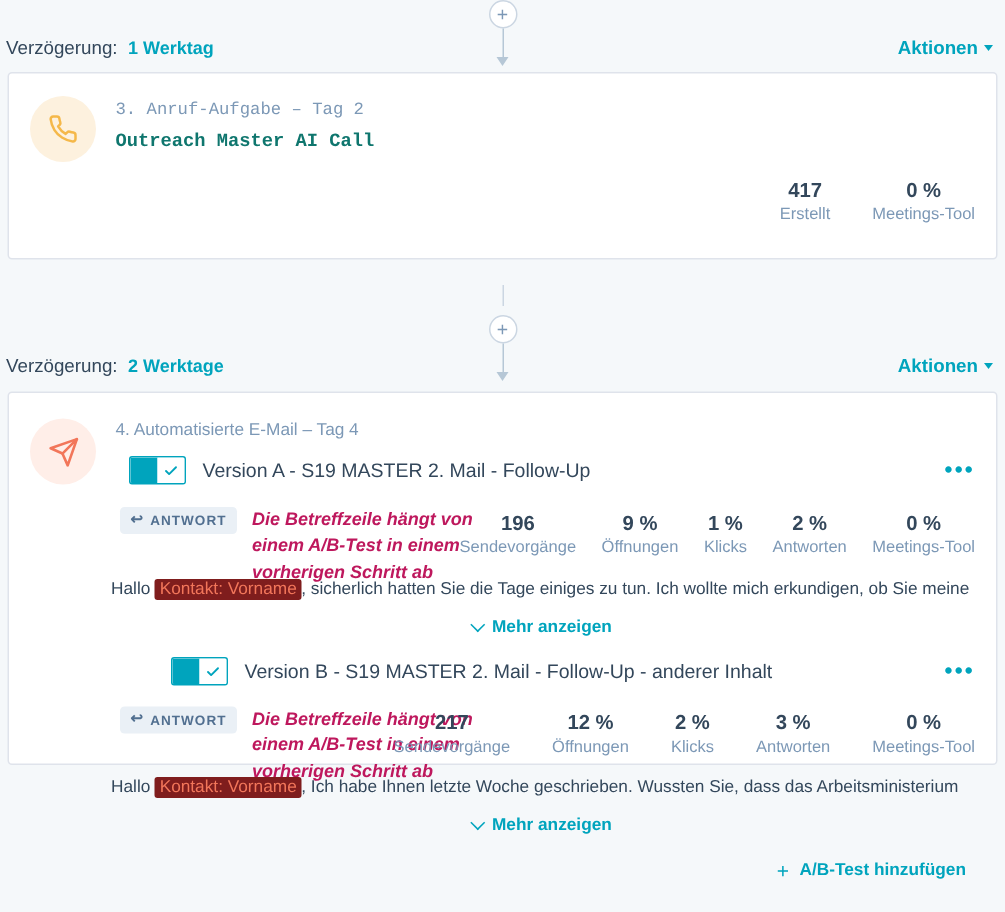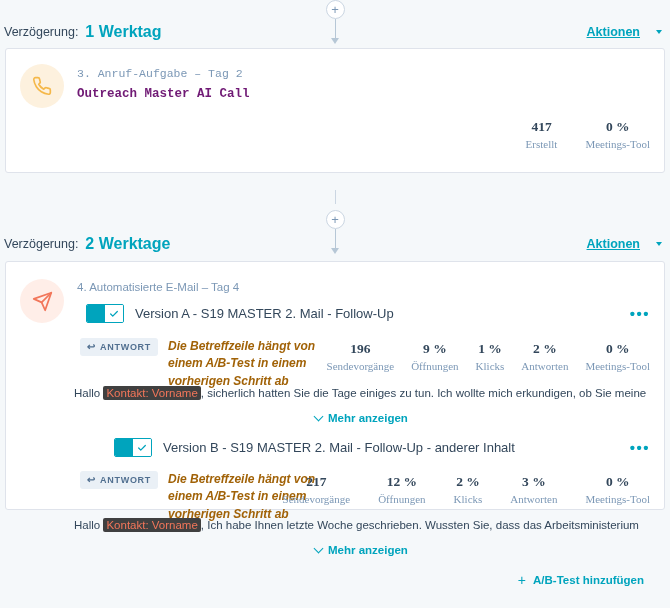--- a/index.html
+++ b/index.html
@@ -30,25 +30,25 @@
     border-top: 6px solid #b6c7d6;
     margin-top: -1px;
   }
 
   
   .delay-row {
     position: absolute; left: 0; right: 0; height: 22px;
     display: flex; align-items: center; text-align: right;
   }
   .delay-label { font-size: 12.5px; color: #33475b; margin-left: 4px; }
-  .delay-value { font-size: 16px; font-weight: bold; color: #00a4bd; margin-left: 7px; cursor: pointer; }
+  .delay-value { font-size: 12px; font-weight: bold; color: #00a4bd; margin-left: 7px; cursor: pointer; }
   .actions-link {
     margin-left: auto; margin-right: 8px;
     font-size: 12.5px; font-weight: bold; color: #00a4bd; cursor: pointer;
-    display: flex; align-items: center; gap: 16px; text-decoration: underline;
+    display: flex; align-items: center; gap: 4px;
   }
   .caret-down {
     width: 0; height: 0;
     border-left: 3.5px solid transparent;
     border-right: 3.5px solid transparent;
     border-top: 4.5px solid #00a4bd;
     display: inline-block;
   }
 
   
@@ -59,24 +59,24 @@
     border-radius: 3px;
   }
   .step-icon {
     position: absolute; width: 44px; height: 44px; border-radius: 50%;
     display: flex; align-items: center; justify-content: center;
   }
   .icon-call { background: #fdf1de; }
   .icon-email { background: #ffeee8; }
 
   .step-title { font-size: 11.5px; color: #7c98b6; }
-  .step-name { font-size: 12.5px; font-weight: bold; color: #701a75; margin-top: 7px; }
-
-  
-  .stats { display: flex; align-items: center; font-family: Liberation Serif, serif; }
+  .step-name { font-size: 12.5px; font-weight: bold; color: #0f766e; margin-top: 7px; }
+
+  
+  .stats { display: flex; align-items: center; }
   .stat { text-align: center; }
   .stat-value { font-size: 13.5px; font-weight: bold; color: #33475b; white-space: nowrap; }
   .stat-label { font-size: 11px; color: #7c98b6; margin-top: 3px; white-space: nowrap; }
 
   
   .version-row { position: absolute; display: flex; align-items: center; left: 80px; right: 14px; }
   .toggle {
     width: 38px; height: 19px; border: 1px solid #00a4bd;
     border-radius: 2px; display: flex; cursor: pointer; overflow: hidden; flex: none;
   }
@@ -96,26 +96,26 @@
   .reply-block { position: absolute; display: flex; align-items: flex-start; }
   .antwort-badge {
     background: #eaf0f6; border-radius: 3px;
     padding: 4px 7px; font-size: 9px; font-weight: bold;
     letter-spacing: 0.7px; color: #516f90;
     display: flex; align-items: center; gap: 4px; white-space: nowrap; cursor: pointer;
   }
   .reply-arrow { font-size: 10px; line-height: 1; color: #516f90; }
   .subject {
     font-size: 12px; font-style: italic; font-weight: bold;
-    color: #a16207; margin-left: 10px; width: 178px; line-height: 1.45;
+    color: #be185d; margin-left: 10px; width: 178px; line-height: 1.45;
   }
 
   
   .preview { position: absolute; font-size: 11.5px; color: #33475b; white-space: nowrap; }
-  .token { background: #404040; color: #f2765a; padding: 1px 3px; border-radius: 2px; }
+  .token { background: #7f1d1d; color: #f2765a; padding: 1px 3px; border-radius: 2px; }
 
   .more-link {
     position: absolute; font-size: 11.5px; font-weight: bold; color: #00a4bd;
     cursor: pointer; display: flex; align-items: center; gap: 6px;
   }
   .chev-down {
     width: 7px; height: 7px;
     border-right: 1.8px solid #00a4bd; border-bottom: 1.8px solid #00a4bd;
     transform: rotate(45deg); margin-top: -3px;
   }

